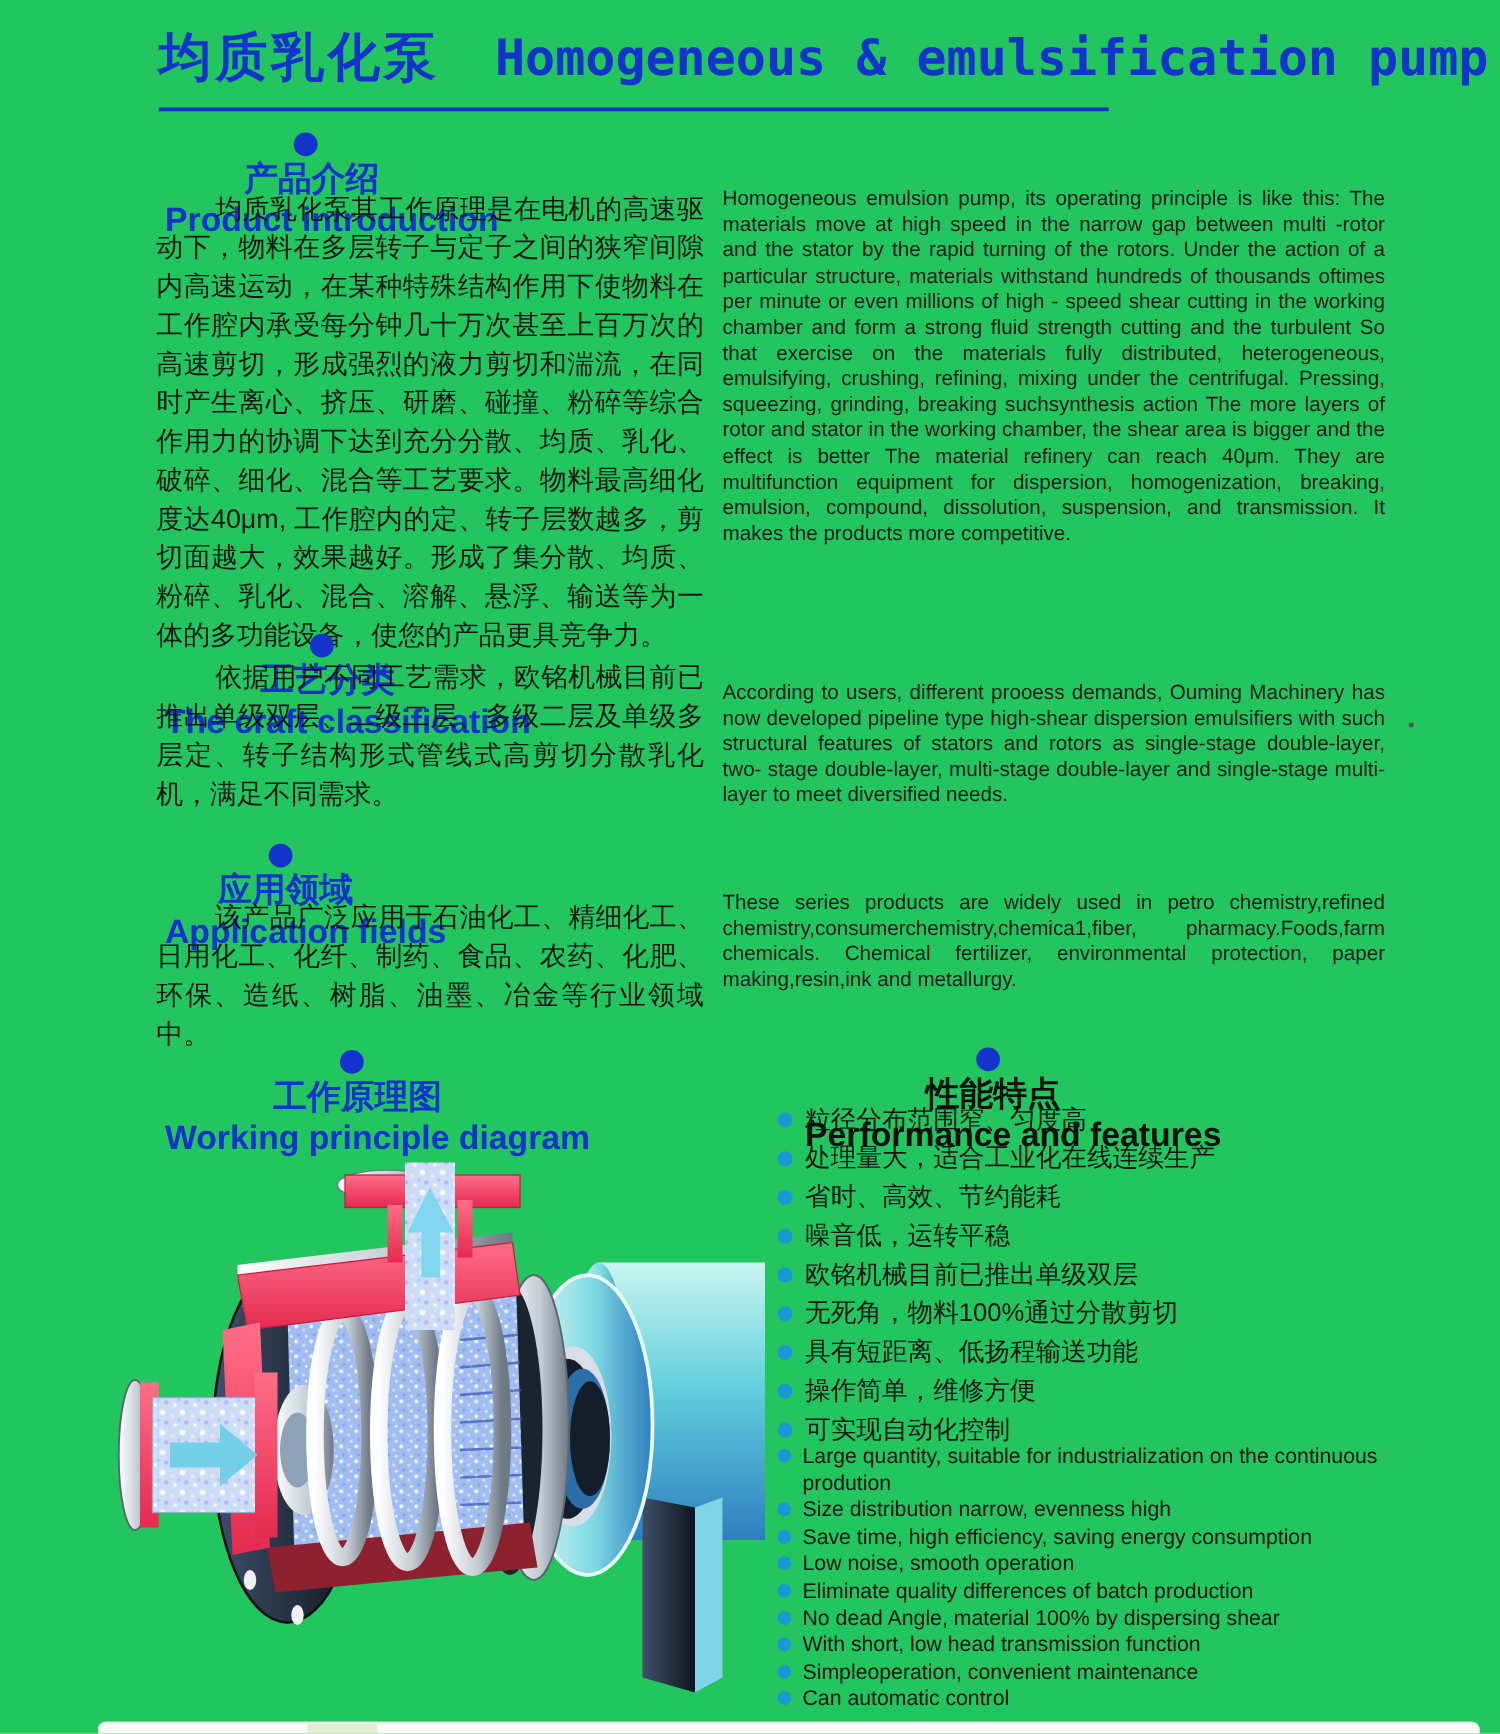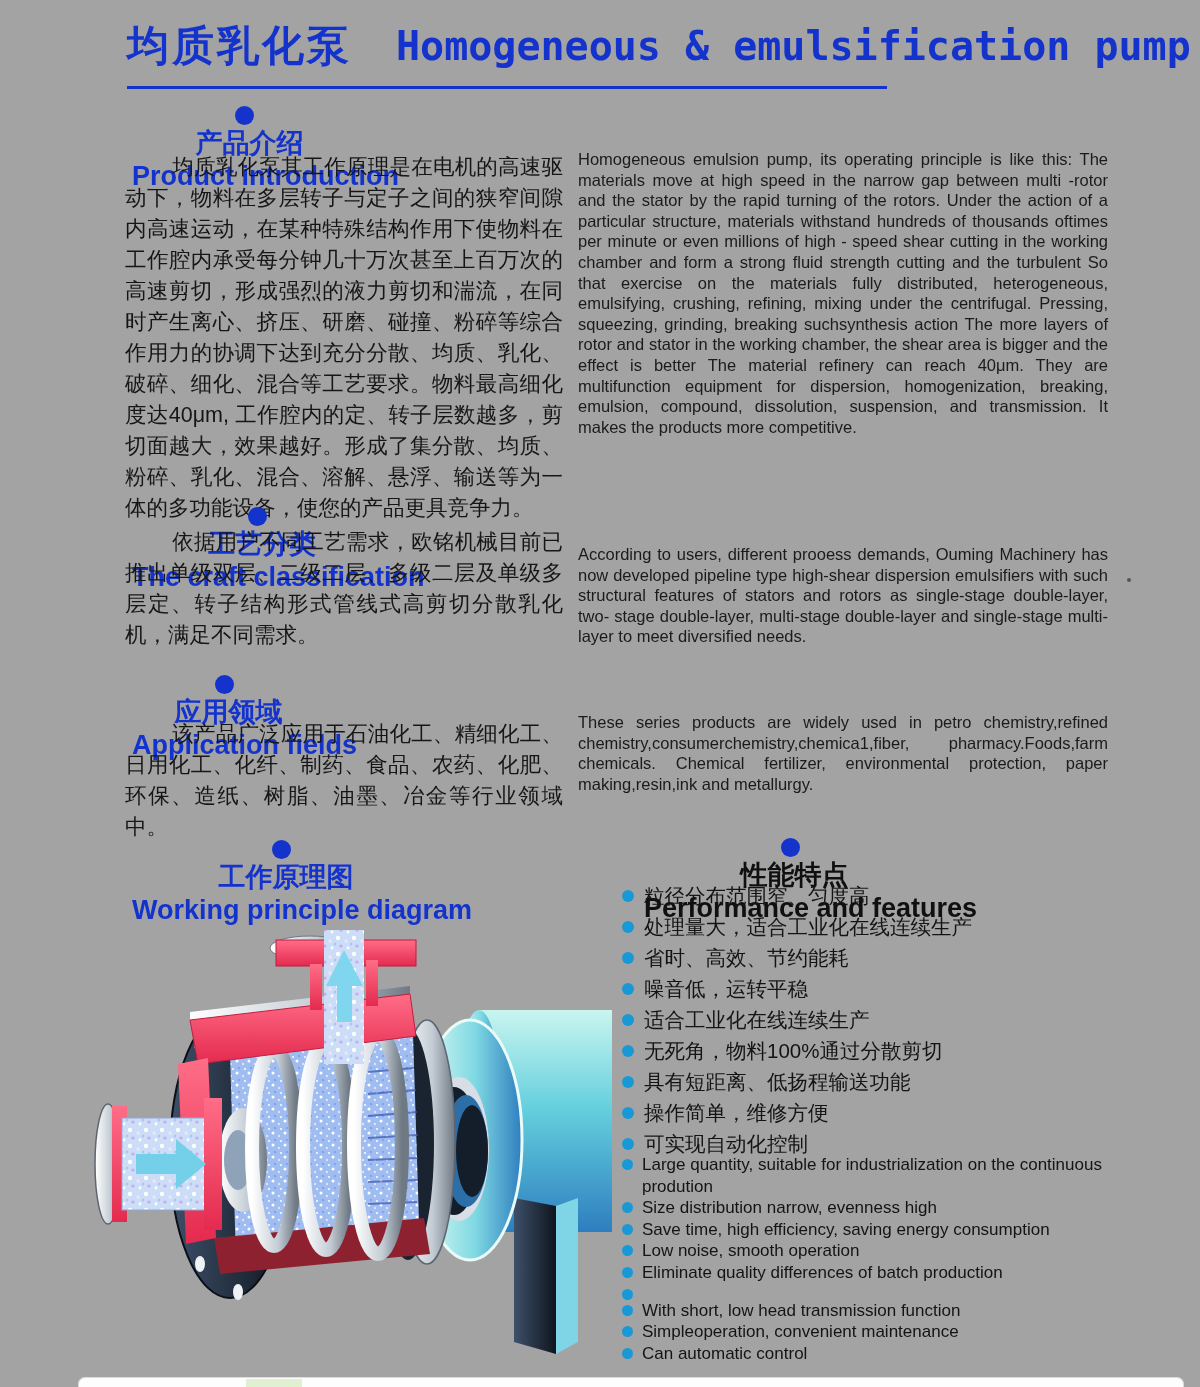--- a/index.html
+++ b/index.html
@@ -6,21 +6,21 @@
     --blue:#1433cd;
     --cyan:#1899d6;
     --ink:#1c1c1c;
   }
   *{box-sizing:border-box;}
   html,body{margin:0;padding:0;}
   body{
     width:1200px;height:1387px;background:#ffffff;
     font-family:"Liberation Sans",sans-serif;color:var(--ink);
   }
-  .page{position:relative;width:1200px;height:1387px;overflow:hidden;background:#a3a3a3;}
+  .page{position:relative;width:1200px;height:1387px;overflow:hidden;background:#22c55e;}
   .abs{position:absolute;}
 
   
   .title-row{
     left:127px;top:18px;width:760px;
     display:flex;align-items:baseline;gap:44px;
     border-bottom:3px solid var(--blue);padding-bottom:12px;
   }
   .title-zh{
     font-family:"DejaVu Serif","Liberation Serif",serif;
@@ -234,21 +234,21 @@
     <li>
         <span class="dot"></span>
         <span>省时、高效、节约能耗</span>
       </li>
     <li>
         <span class="dot"></span>
         <span>噪音低，运转平稳</span>
       </li>
     <li>
         <span class="dot"></span>
-        <span>适合工业化在线连续生产</span>
+        <span>欧铭机械目前已推出单级双层</span>
       </li>
     <li>
         <span class="dot"></span>
         <span>无死角，物料100%通过分散剪切</span>
       </li>
     <li>
         <span class="dot"></span>
         <span>具有短距离、低扬程输送功能</span>
       </li>
     <li>
@@ -277,20 +277,21 @@
     <li>
         <span class="dot"></span>
         <span>Low noise, smooth operation</span>
       </li>
     <li>
         <span class="dot"></span>
         <span>Eliminate quality differences of batch production</span>
       </li>
     <li>
         <span class="dot"></span>
+        <span>No dead Angle, material 100% by dispersing shear</span>
       </li>
     <li>
         <span class="dot"></span>
         <span>With short, low head transmission function</span>
       </li>
     <li>
         <span class="dot"></span>
         <span>Simpleoperation, convenient maintenance</span>
       </li>
     <li>

